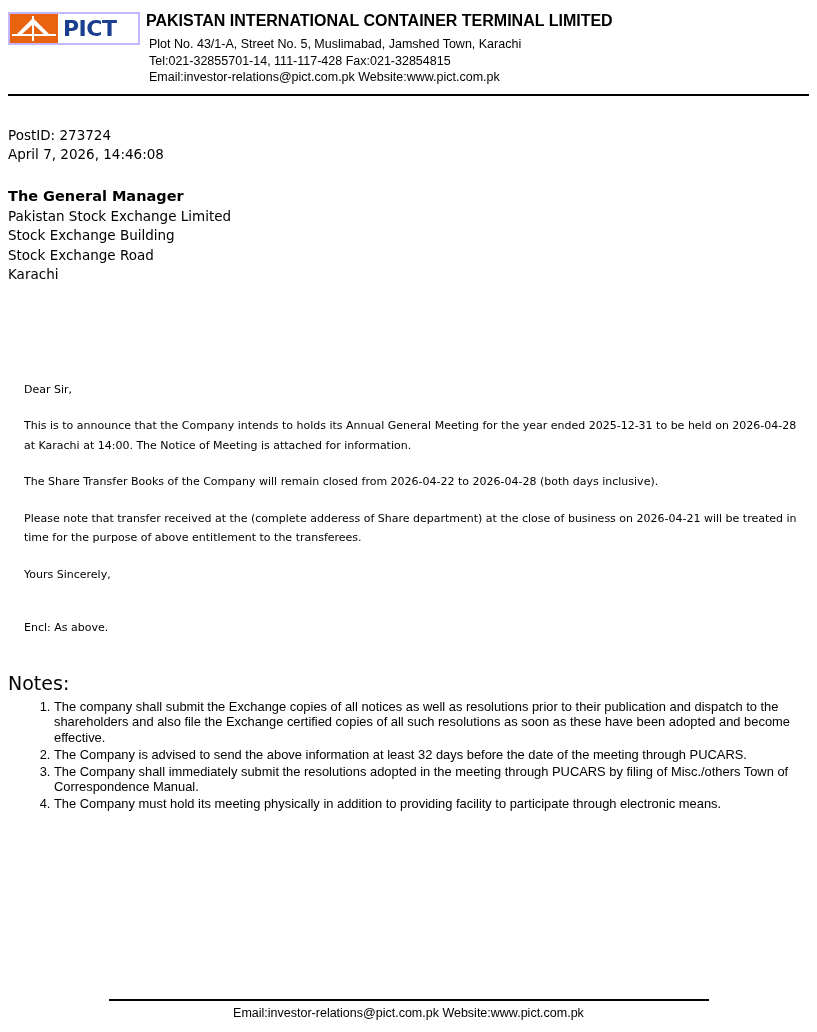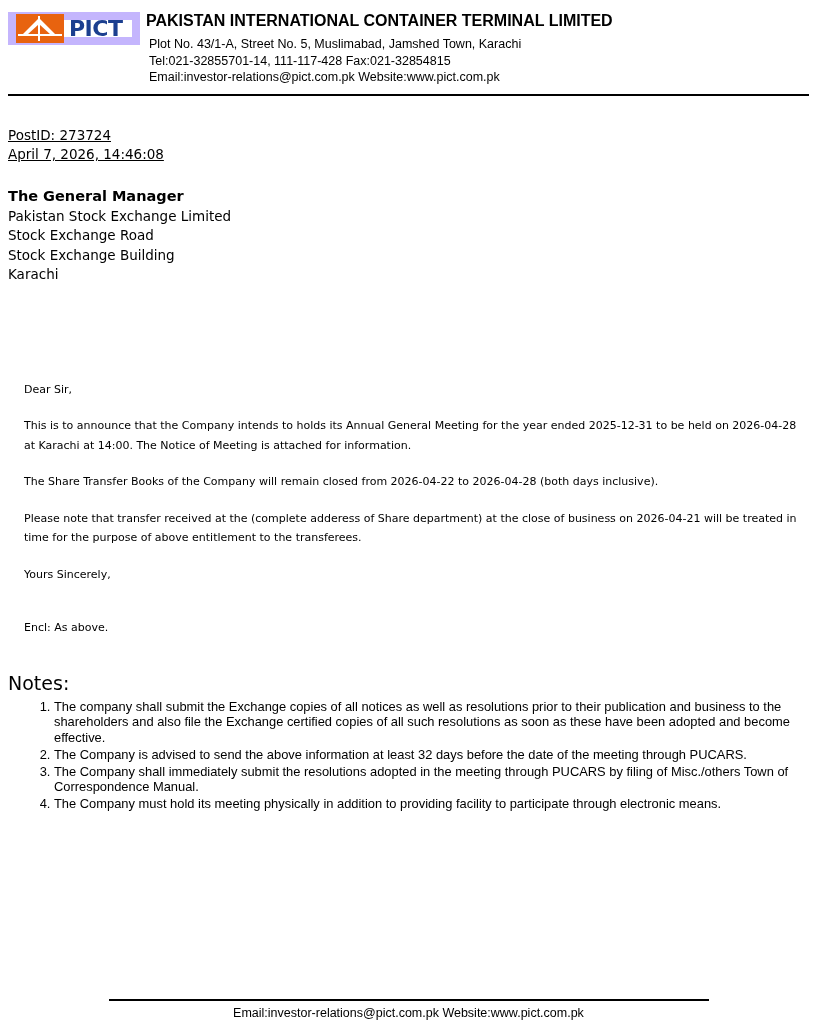--- a/index.html
+++ b/index.html
@@ -30,21 +30,21 @@
     padding-top: 10px;
   }
   .logo-block {
     width: 132px;
     flex: 0 0 132px;
     padding-top: 2px;
   }
   .logo {
     display: flex;
     align-items: center;
-    border: 8px solid #c4b5fd;
+    border: 2px solid #c4b5fd;
     height: 33px;
     box-sizing: border-box;
     background: #ffffff;
   }
   .logo-mark {
     width: 48px;
     height: 29px;
     background: #e8630f;
     position: relative;
     overflow: hidden;
@@ -110,21 +110,21 @@
     border-top: 2px solid #000000;
     margin: 8px 0 0 0;
   }
 
   
   .body-area {
     padding-top: 30px;
     font-size: 13.5px;
     line-height: 19px;
   }
-  .meta-line { line-height: 19px; text-decoration: underline; }
+  .meta-line { line-height: 19px; }
   .gap-md { height: 22px; }
   .gap-lg { height: 48px; }
 
   .addressee-title {
     font-weight: bold;
     font-size: 14.5px;
     line-height: 21px;
   }
   .addressee-line { line-height: 19.5px; }
 
@@ -204,22 +204,22 @@
 
   <div class="body-area">
 
     <div class="meta-line">PostID: 273724</div>
     <div class="meta-line">April 7, 2026, 14:46:08</div>
 
     <div class="gap-md"></div>
 
     <div class="addressee-title">The General Manager</div>
     <div class="addressee-line">Pakistan Stock Exchange Limited</div>
+    <div class="addressee-line">Stock Exchange Building</div>
     <div class="addressee-line">Stock Exchange Road</div>
-    <div class="addressee-line">Stock Exchange Building</div>
     <div class="addressee-line">Karachi</div>
 
     <div class="gap-lg"></div>
     <div style="height:28px"></div>
 
 
     <div class="para-gap" style="height:19px"></div>
 
     <p class="para">Dear Sir,</p>
 
@@ -241,21 +241,21 @@
 
     <div style="height:34px"></div>
 
     <p class="para">Encl: As above.</p>
 
     <div style="height:36px"></div>
 
     <div class="notes-label">Notes:</div>
 
     <ol class="notes">
-      <li>The company shall submit the Exchange copies of all notices as well as resolutions prior to their publication and business to the shareholders and also file the Exchange certified copies of all such resolutions as soon as these have been adopted and become effective.</li>
+      <li>The company shall submit the Exchange copies of all notices as well as resolutions prior to their publication and dispatch to the shareholders and also file the Exchange certified copies of all such resolutions as soon as these have been adopted and become effective.</li>
       <li>The Company is advised to send the above information at least 32 days before the date of the meeting through PUCARS.</li>
       <li>The Company shall immediately submit the resolutions adopted in the meeting through PUCARS by filing of Misc./others Town of Correspondence Manual.</li>
       <li>The Company must hold its meeting physically in addition to providing facility to participate through electronic means.</li>
     </ol>
 
   </div>
 
   <div class="footer">
     <div class="footer-rule"></div>
     <div class="footer-text">Email:investor-relations@pict.com.pk Website:www.pict.com.pk</div>

